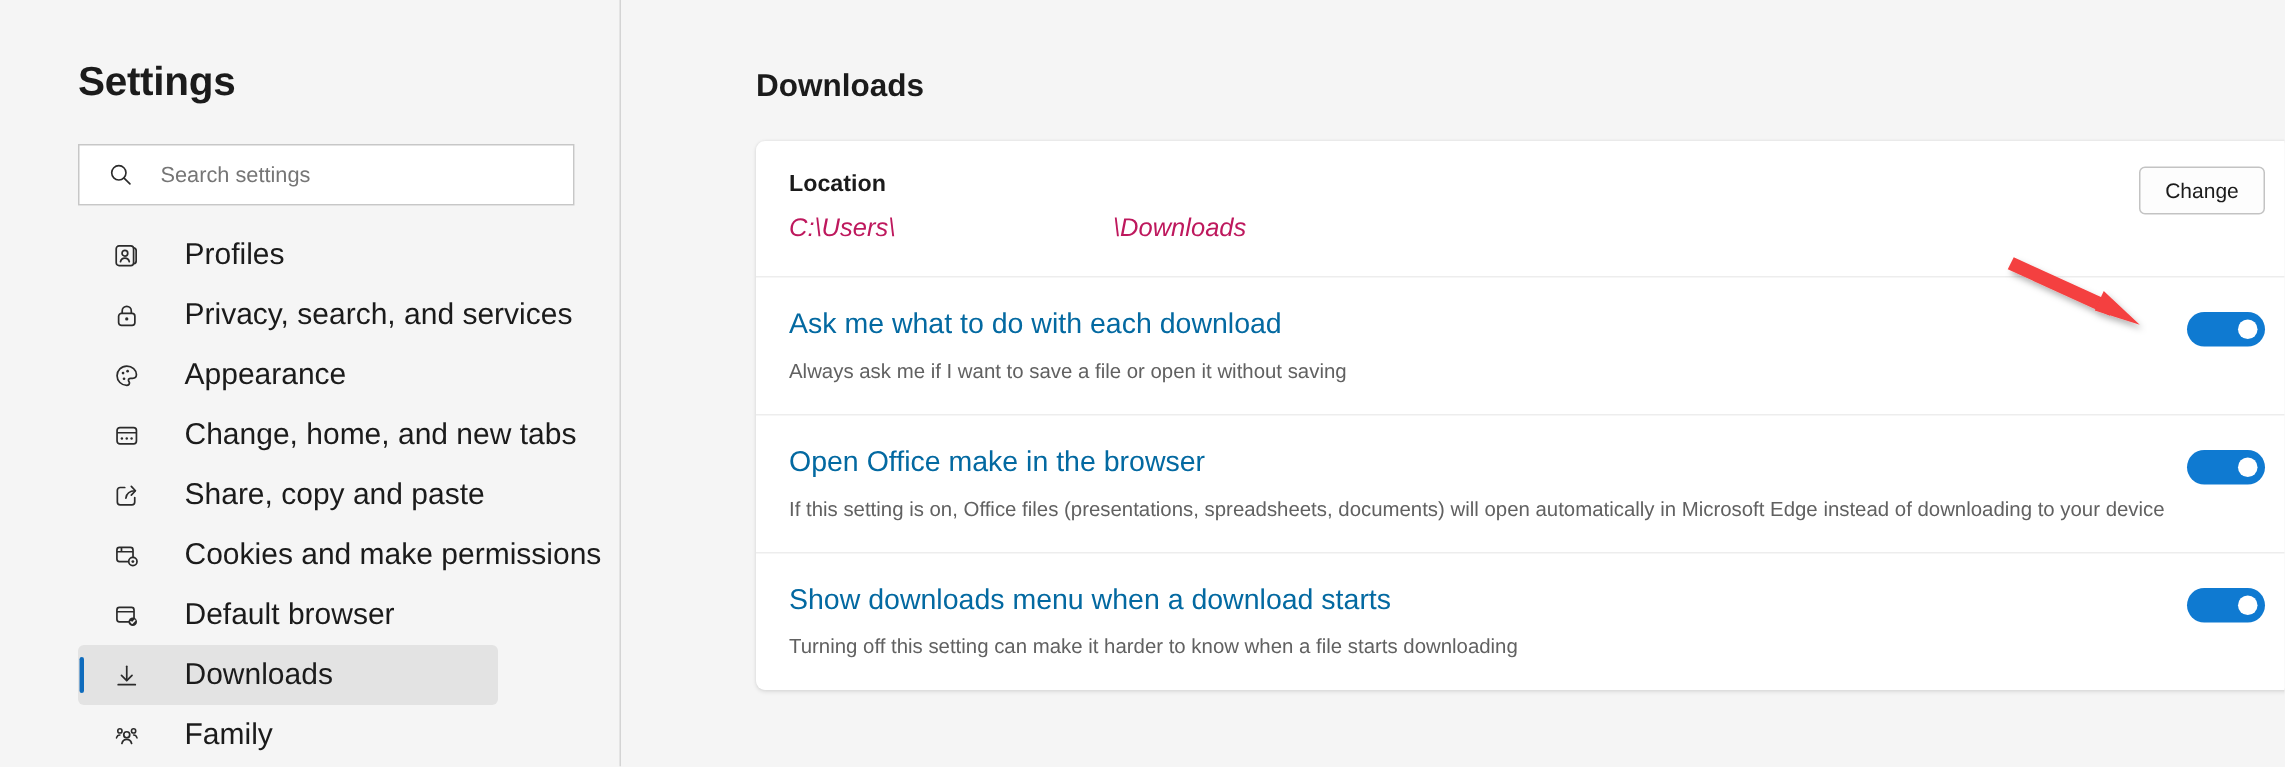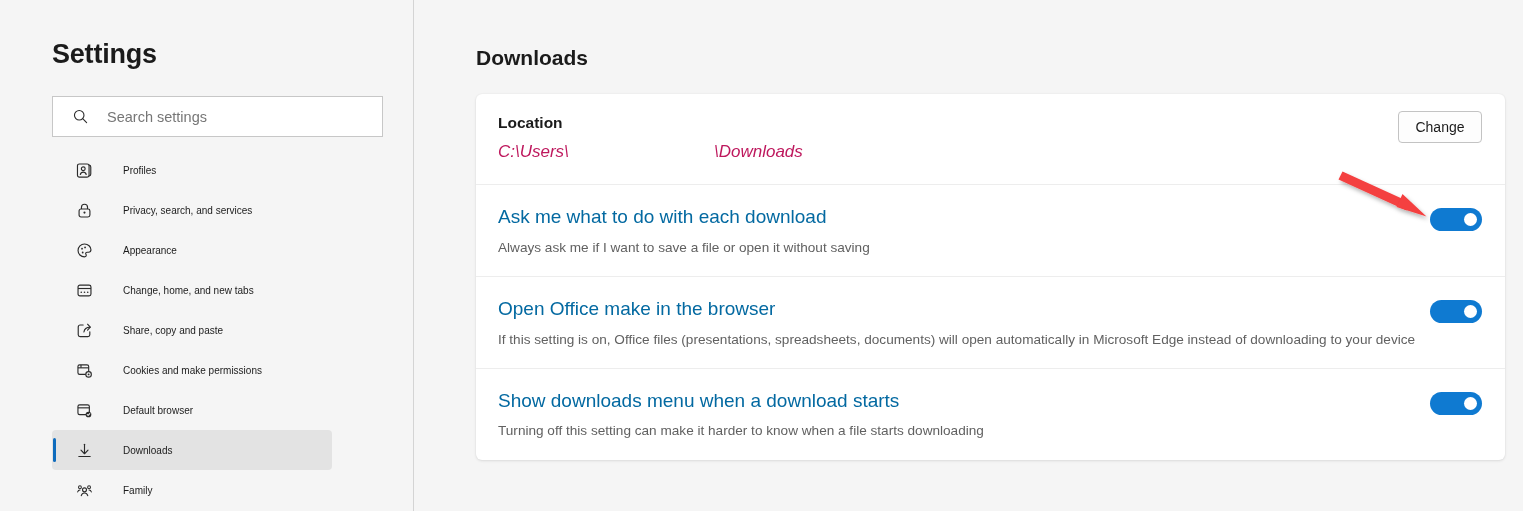--- a/index.html
+++ b/index.html
@@ -14,20 +14,21 @@
     background: #f5f5f5;
     font-family: "Liberation Sans", sans-serif;
     color: #1b1b1b;
     -webkit-font-smoothing: antialiased;
   }
   .app {
     position: relative;
     width: 1523px;
     height: 511px;
     display: flex;
+    gap: 28px;
   }
 
   
   .sidebar {
     position: relative;
     width: 414px;
     height: 511px;
     background: #f5f5f5;
     box-sizing: border-box;
     border-right: 1px solid #d4d4d4;
@@ -117,21 +118,21 @@
     width: 20px;
     height: 20px;
     flex: 0 0 20px;
     display: flex;
     align-items: center;
     justify-content: center;
     color: #2b2b2b;
   }
   .nav-label {
     margin-left: 29px;
-    font-size: 10px;
+    font-size: 20px;
     color: #1b1b1b;
     white-space: nowrap;
   }
 
   
   .main {
     position: relative;
     flex: 1 1 auto;
     height: 511px;
     background: #f5f5f5;

